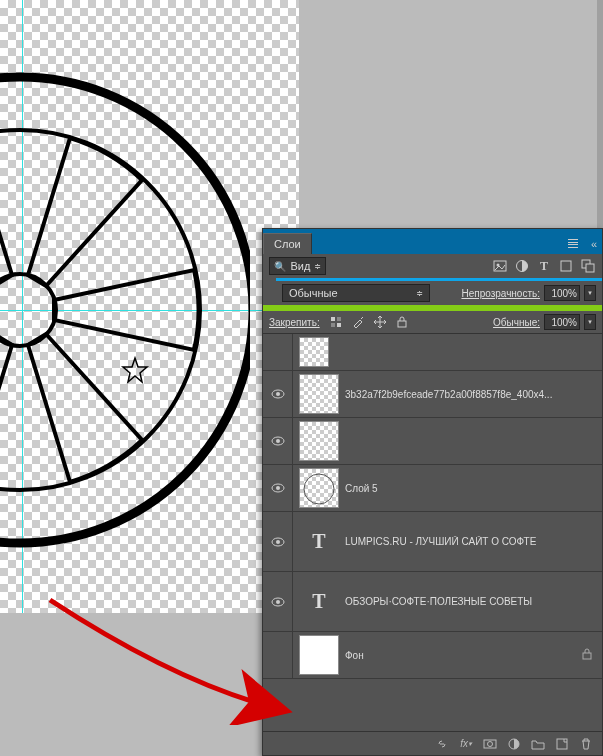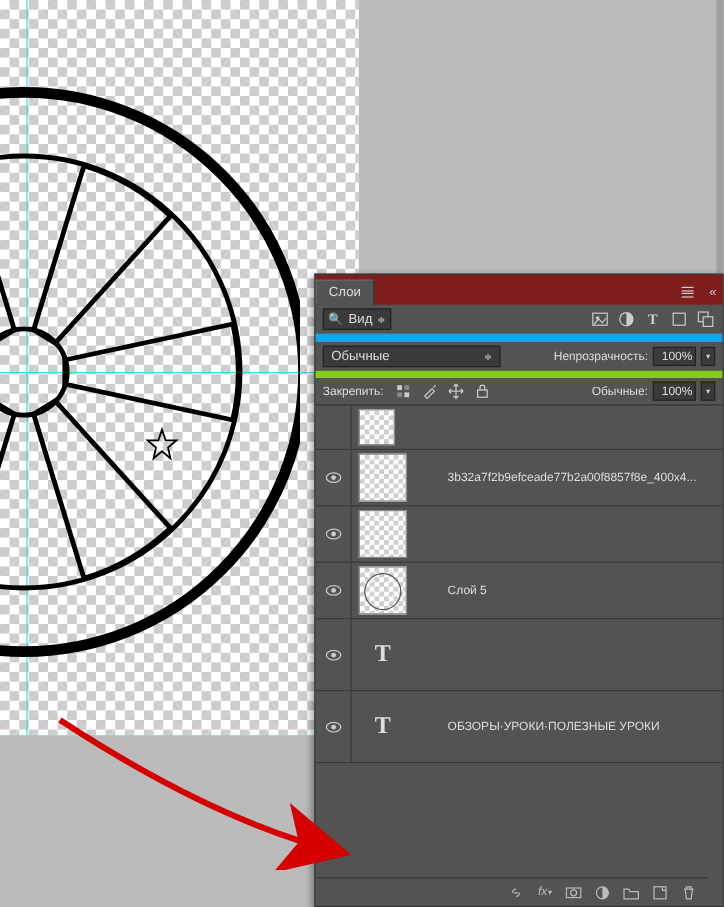--- a/index.html
+++ b/index.html
@@ -15,37 +15,37 @@
   background-position: 0 0, 0 8px, 8px -8px, -8px 0px;
   background-color: #fff;
 }
 .guide-v { position: absolute; top: 0; height: 613px; width: 1px; background: #2fe0e0; }
 .guide-h { position: absolute; left: 0; width: 299px; height: 1px; background: #2fe0e0; }
 .wheel { position: absolute; left: -110px; top: 60px; }
 .arrow { position: absolute; left: 40px; top: 595px; z-index: 100; pointer-events:none; }
 .bottom-gray { position: absolute; left:0; top:613px; width:299px; height:143px; background:#bbbbbb; }
 
 .panel { position: absolute; left: 262px; top: 228px; width: 341px; height: 528px; background: #535353; border: 1px solid #333; box-shadow: -2px 2px 6px rgba(0,0,0,.4); }
-.panel-tab { background: #7f1d1d; padding: 4px 0 0 0; display:flex; align-items:center; }
+.panel-tab { background: #0369a1; padding: 4px 0 0 0; display:flex; align-items:center; }
 .panel-tab .tab { background: #535353; color: #ddd; padding: 4px 10px; font-size:11px; border-top:1px solid #666; border-left:1px solid #666; border-right:1px solid #333;}
 .panel-tab .spacer { flex: 1; }
 .panel-menu { width:16px; height:14px; margin-right:4px; display:flex; flex-direction:column; justify-content:space-around; padding:2px 0;}
 .panel-menu span { display:block; height:1px; background:#ccc; width:10px;}
 .panel-close { width:12px; text-align:center; margin-right:2px; color:#ccc;}
 
 .row { display:flex; align-items:center; padding:3px 6px; background:#535353; gap:4px;}
 .kind-select { background:#3a3a3a; border:1px solid #222; color:#ddd; padding:1px 4px; font-size:10px; height:18px; display:flex; align-items:center; gap:4px; }
 .kind-select .arr { font-size:8px; }
 .filter-icons { margin-left:auto; display:flex; gap:6px; }
 .fi { width:16px; height:16px; display:flex; align-items:center; justify-content:center; color:#ccc; font-size:12px; }
 .fi svg { width:14px; height:14px; }
 
-.blend-row { border-top:7px solid #0ea5e9; }
+.blend-row { border-top:3px solid #0ea5e9;margin-left:13px; }
 .blend-select { background:#3a3a3a; border:1px solid #222; color:#ddd; padding:1px 6px; height:18px; width:148px; display:flex; align-items:center; justify-content:space-between; font-size:10px;}
-.lbl { color:#ddd; font-size:10px; }
+.lbl { color:#ddd; font-size:10px;text-decoration:underline; }
 .pct-box { background:#3a3a3a; border:1px solid #222; color:#ddd; width:36px; height:16px; text-align:center; padding:0 2px; font-size:10px; display:flex; align-items:center; justify-content:flex-end;}
 .dd-arr { width:12px; height:16px; background:#3a3a3a; border:1px solid #222; display:flex; align-items:center; justify-content:center; font-size:7px; color:#ccc;}
 
 .lock-row { border-top:6px solid #84cc16; }
 .lock-icons { display:flex; gap:6px; margin-left:4px;}
 .lk { width:16px; height:16px; display:flex; align-items:center; justify-content:center; color:#ccc; font-size:11px;}
 
 .layers { border-top:1px solid #333; background:#535353; max-height:388px; overflow:hidden;}
 .layer { display:flex; align-items:center; height:47px; border-bottom:1px solid #3a3a3a; }
 .vis-col { width:30px; height:100%; border-right:1px solid #3a3a3a; display:flex; align-items:center; justify-content:center; }
@@ -55,26 +55,26 @@
   background-image:
     linear-gradient(45deg, #ccc 25%, transparent 25%),
     linear-gradient(-45deg, #ccc 25%, transparent 25%),
     linear-gradient(45deg, transparent 75%, #ccc 75%),
     linear-gradient(-45deg, transparent 75%, #ccc 75%);
   background-size: 8px 8px;
   background-position: 0 0, 0 4px, 4px -4px, -4px 0px;
   background-color: #fff;
 }
 .thumb-t { width:40px; height:40px; margin:3px 6px; display:flex; align-items:center; justify-content:center; color:#ddd; font-family:Georgia,serif; font-size:20px; font-weight:bold;}
-.lname { color:#ddd; font-size:10px; flex:1; white-space:nowrap; overflow:hidden; text-overflow:ellipsis; padding-right:6px;margin-left:28px;}
+.lname { color:#ddd; font-size:10px; flex:1; white-space:nowrap; overflow:hidden; text-overflow:ellipsis; padding-right:6px;}
 .layer.short { height:37px;}
 .layer.short .thumb { width:30px; height:30px; }
 .lock-ind { width:18px; color:#aaa; font-size:11px; text-align:center; margin-right:6px;}
 
-.panel-footer { position:absolute; bottom:0; left:0; right:12px; height:24px; background:#535353; border-top:1px solid #333; display:flex; align-items:center; justify-content:flex-end; gap:8px; padding:0 8px;}
+.panel-footer { position:absolute; bottom:0; left:0; right:0; height:24px; background:#535353; border-top:1px solid #333; display:flex; align-items:center; justify-content:flex-end; gap:8px; padding:0 8px;}
 .pfi { width:16px; height:16px; display:flex; align-items:center; justify-content:center; color:#bbb; font-size:12px;}
 .pfi svg { width:14px; height:14px; }
 .right-strip { position:absolute; right:0; top:0; width:6px; height:228px; background:#a0a0a0;}
 </style>
 </head>
 <body>
 
 <div class="canvas-area">
   <div class="checkerboard"></div>
   <div class="guide-v" style="left:22px"></div>
@@ -259,33 +259,45 @@
     </div>
 
     <div class="layer" style="height:60px">
       <div class="vis-col">
         <svg class="eye" viewBox="0 0 14 10">
             <ellipse cx="7" cy="5" rx="6" ry="4" fill="none" stroke="#ccc"></ellipse>
             <circle cx="7" cy="5" r="2" fill="#ccc"></circle>
           </svg>
       </div>
       <div class="thumb-t">T</div>
+      <div class="lname">LUMPICS.RU - ЛУЧШИЙ САЙТ О СОФТЕ</div>
     </div>
 
     <div class="layer" style="height:60px">
       <div class="vis-col">
         <svg class="eye" viewBox="0 0 14 10">
             <ellipse cx="7" cy="5" rx="6" ry="4" fill="none" stroke="#ccc"></ellipse>
             <circle cx="7" cy="5" r="2" fill="#ccc"></circle>
           </svg>
       </div>
       <div class="thumb-t">T</div>
-      <div class="lname">ОБЗОРЫ·УРОКИ·ПОЛЕЗНЫЕ УРОКИ</div>
-    </div>
-
+      <div class="lname">ОБЗОРЫ·СОФТЕ·ПОЛЕЗНЫЕ СОВЕТЫ</div>
+    </div>
+
+    <div class="layer">
+      <div class="vis-col"></div>
+      <div class="thumb"></div>
+      <div class="lname">Фон</div>
+      <div class="lock-ind">
+        <svg viewBox="0 0 12 12" width="12" height="12">
+            <rect x="2" y="5" width="8" height="6" fill="none" stroke="#aaa"></rect>
+            <path d="M4 5 L4 3 A2 2 0 0 1 8 3 L8 5" fill="none" stroke="#aaa"></path>
+          </svg>
+      </div>
+    </div>
 
   </div>
 
   <div class="panel-footer">
     <div class="pfi">
         <svg viewBox="0 0 14 14">
           <path d="M4 7 A3 3 0 0 1 7 4 M10 7 A3 3 0 0 1 7 10 M5 7 L9 7" stroke="#bbb" fill="none"></path>
         </svg>
       </div>
     <div class="pfi" style="font-style:italic;font-size:10px">fx<span style="font-size:7px">▾</span></div>

